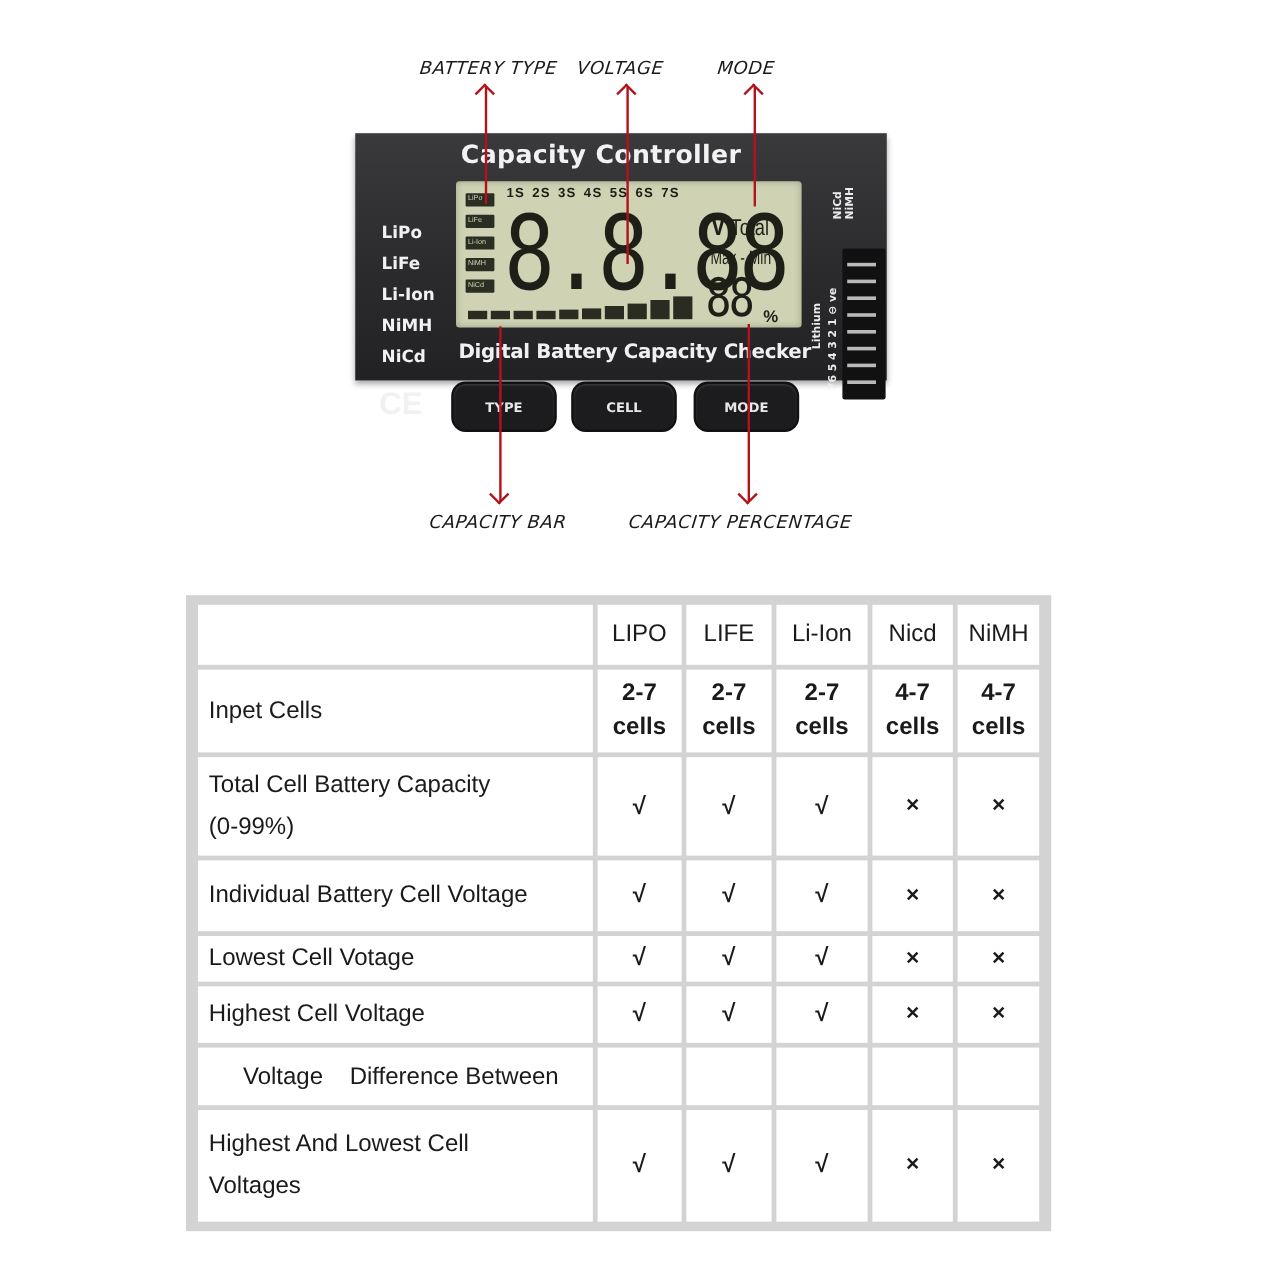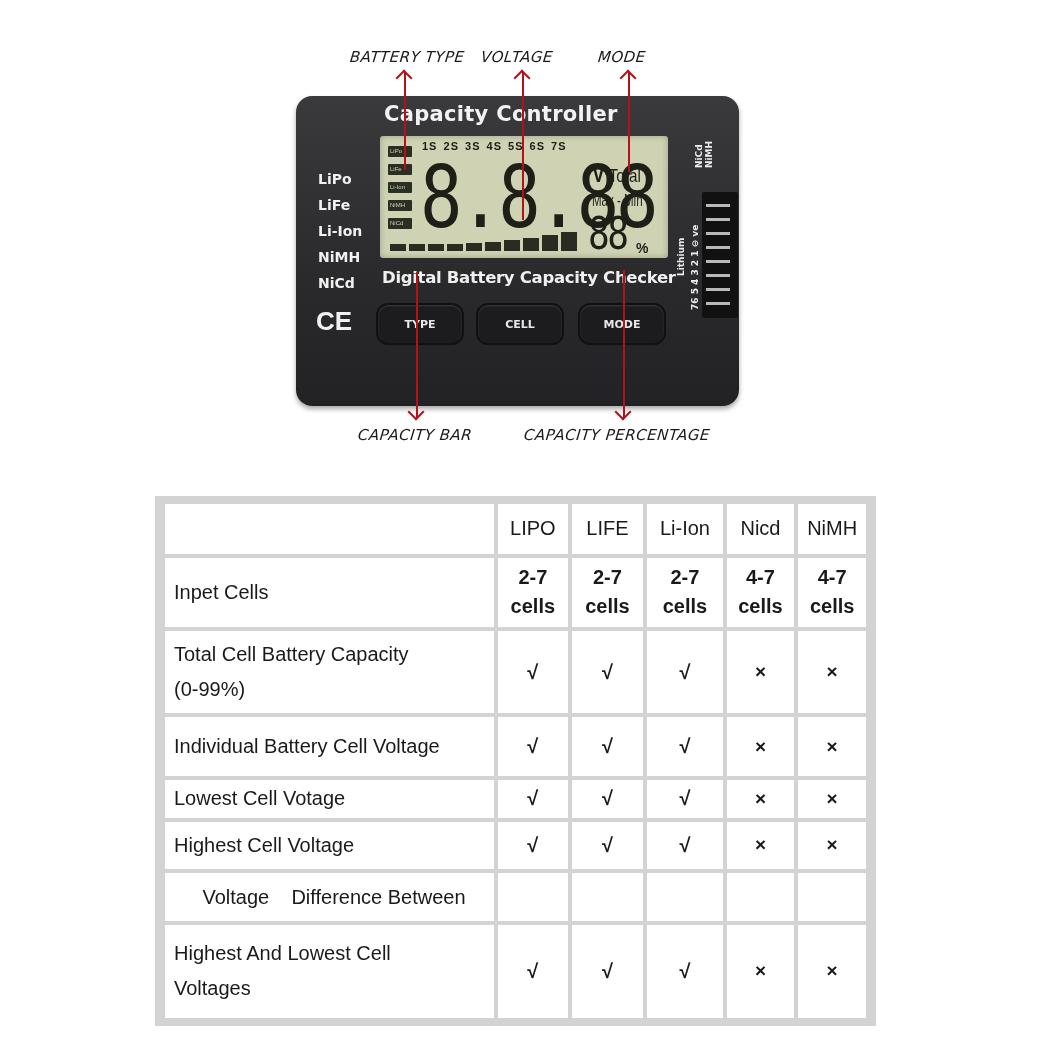--- a/index.html
+++ b/index.html
@@ -20,23 +20,23 @@
     position: absolute; width: 2px; background: #b3121b;
   }
   .arrow.up::before, .arrow.down::after {
     content: ""; position: absolute; left: -6px; width: 10px; height: 10px;
     border-left: 2px solid #b3121b; border-top: 2px solid #b3121b;
   }
   .arrow.up::before { top: 0; transform: rotate(45deg); }
   .arrow.down::after { bottom: 0; transform: rotate(225deg); }
 
   .device {
-    position: absolute; left: 296px; top: 96px; width: 443px; height: 310px;
+    position: absolute; left: 296px; top: 111px; width: 443px; height: 206px;
     background: linear-gradient(180deg, #3a3a3c 0%, #2a2a2c 60%, #222224 100%);
-    border-radius: 16px; box-shadow: 0 3px 5px rgba(0,0,0,0.35);
+    border-radius: 0; box-shadow: 0 3px 5px rgba(0,0,0,0.35);
   }
   .dev-title {
     position: absolute; left: 88px; top: 6px; color: #f2f2f2; font-weight: bold;
     font-size: 21px; letter-spacing: 0.3px; font-family: "DejaVu Sans", sans-serif;
   }
   .lcd {
     position: absolute; left: 84px; top: 40px; width: 288px; height: 122px;
     background: #cfd3b4; border-radius: 3px; box-shadow: inset 0 0 6px rgba(0,0,0,0.25);
   }
   .side-types {

